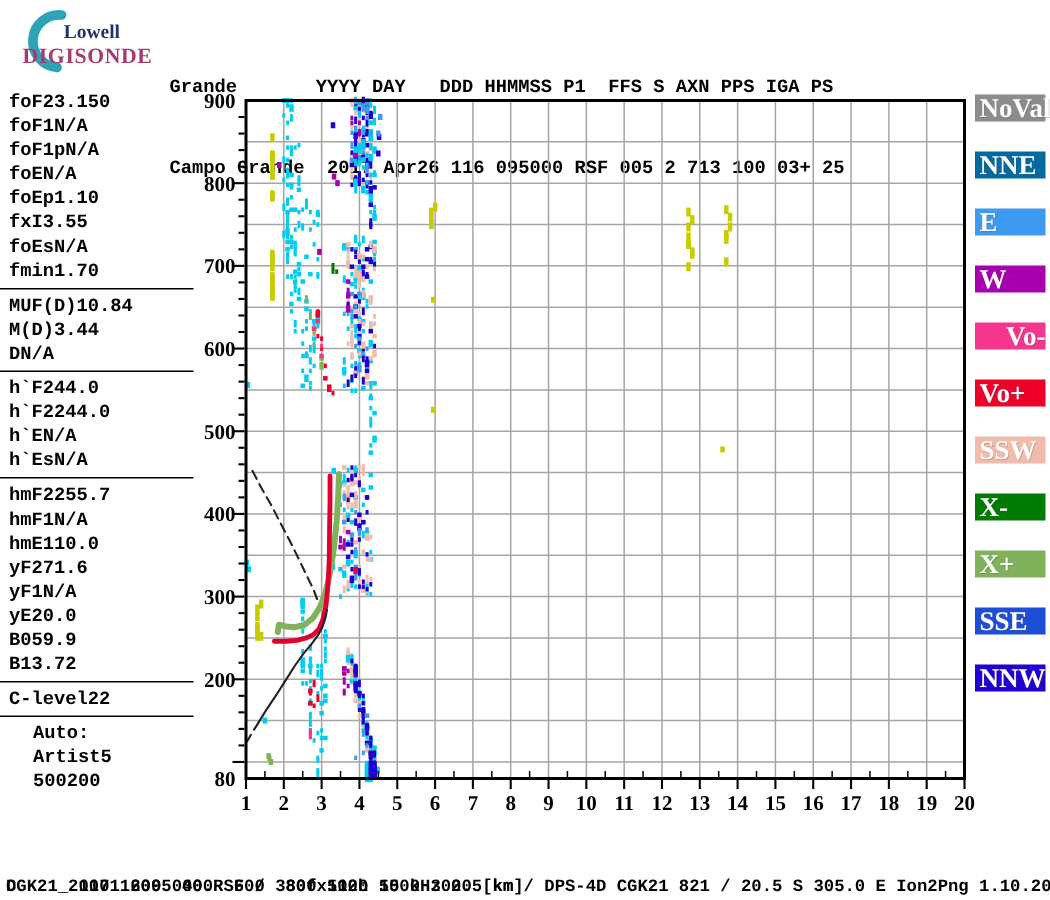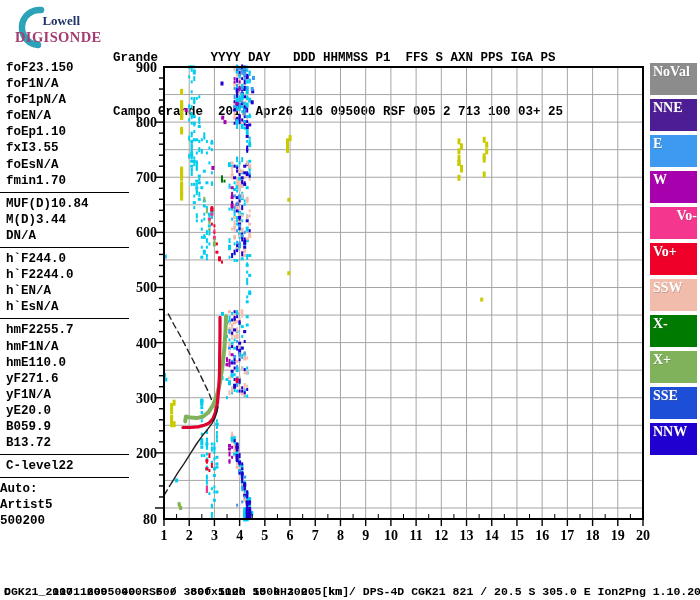--- a/index.html
+++ b/index.html
@@ -5,24 +5,24 @@
   html,body{margin:0;padding:0;background:#fff;}
   #stage{position:relative;width:700px;height:600px;background:#fff;overflow:hidden;
          font-family:"Liberation Mono",monospace;color:#000;}
   .mono{font-family:"Liberation Mono",monospace;font-weight:bold;white-space:pre;}
   #logo{position:absolute;left:4px;top:4px;width:104px;height:48px;}
   #header{position:absolute;left:113px;top:13px;font-size:12.5px;line-height:18px;}
   #param-panel{position:absolute;left:0px;top:60px;width:129px;font-size:12.5px;}
   .param-row{display:flex;justify-content:flex-start;height:16.1px;line-height:16.1px;
              padding-left:6px;padding-right:17px;font-weight:bold;}
   .param-divider{border-top:1.5px solid #000;margin:3px 0 3px 0;width:129px;}
-  .param-auto-line{height:16.1px;line-height:16.1px;padding-left:0;font-weight:bold;}
+  .param-auto-line{height:16.1px;line-height:16.1px;padding-left:22px;font-weight:bold;}
   #legend{position:absolute;left:650px;top:63px;width:48px;}
-  .legend-item{width:47px;height:32px;margin-bottom:4px;color:#fff;
-               font-family:"Liberation Serif",serif;font-weight:bold;font-size:14px;
+  .legend-item{width:47px;height:18px;margin-bottom:20px;color:#fff;
+               font-family:"Liberation Serif",serif;font-weight:bold;font-size:18px;
                line-height:18px;padding-left:3px;box-sizing:border-box;
                text-shadow:0.5px 0.5px 0 rgba(90,90,90,0.35);}
   #dmuf{position:absolute;left:4px;top:556px;font-size:11.5px;line-height:14.5px;}
   #footer-line{position:absolute;left:4px;top:585px;font-size:11.5px;}
   #chart-svg{position:absolute;left:0;top:0;}
   svg text.axis{font-family:"Liberation Serif",serif;font-weight:bold;font-size:14px;fill:#000;}
 </style>
 </head>
 <body>
 
@@ -1225,21 +1225,21 @@
         <text x="542.1578947368421" y="540" text-anchor="middle" class="axis">16</text>
         <text x="567.3684210526316" y="540" text-anchor="middle" class="axis">17</text>
         <text x="592.578947368421" y="540" text-anchor="middle" class="axis">18</text>
         <text x="617.7894736842105" y="540" text-anchor="middle" class="axis">19</text>
         <text x="643" y="540" text-anchor="middle" class="axis">20</text>
       </g>
     </svg>
 
   <div id="legend">
       <div class="legend-item" style="background: rgb(140, 140, 140);">NoVal</div>
-      <div class="legend-item" style="background: #4c1d95;">NNE</div>
+      <div class="legend-item" style="background: #0369a1;">NNE</div>
       <div class="legend-item" style="background: rgb(62, 154, 240);">E</div>
       <div class="legend-item" style="background: rgb(167, 0, 173);">W</div>
       <div class="legend-item" style="background: rgb(245, 54, 143); text-align: right;">Vo-</div>
       <div class="legend-item" style="background: rgb(239, 0, 40);">Vo+</div>
       <div class="legend-item" style="background: rgb(242, 188, 172);">SSW</div>
       <div class="legend-item" style="background: rgb(0, 122, 0);">X-</div>
       <div class="legend-item" style="background: rgb(127, 178, 90);">X+</div>
       <div class="legend-item" style="background: #1d4ed8;">SSE</div>
       <div class="legend-item" style="background: rgb(31, 0, 209);">NNW</div>
     </div>

